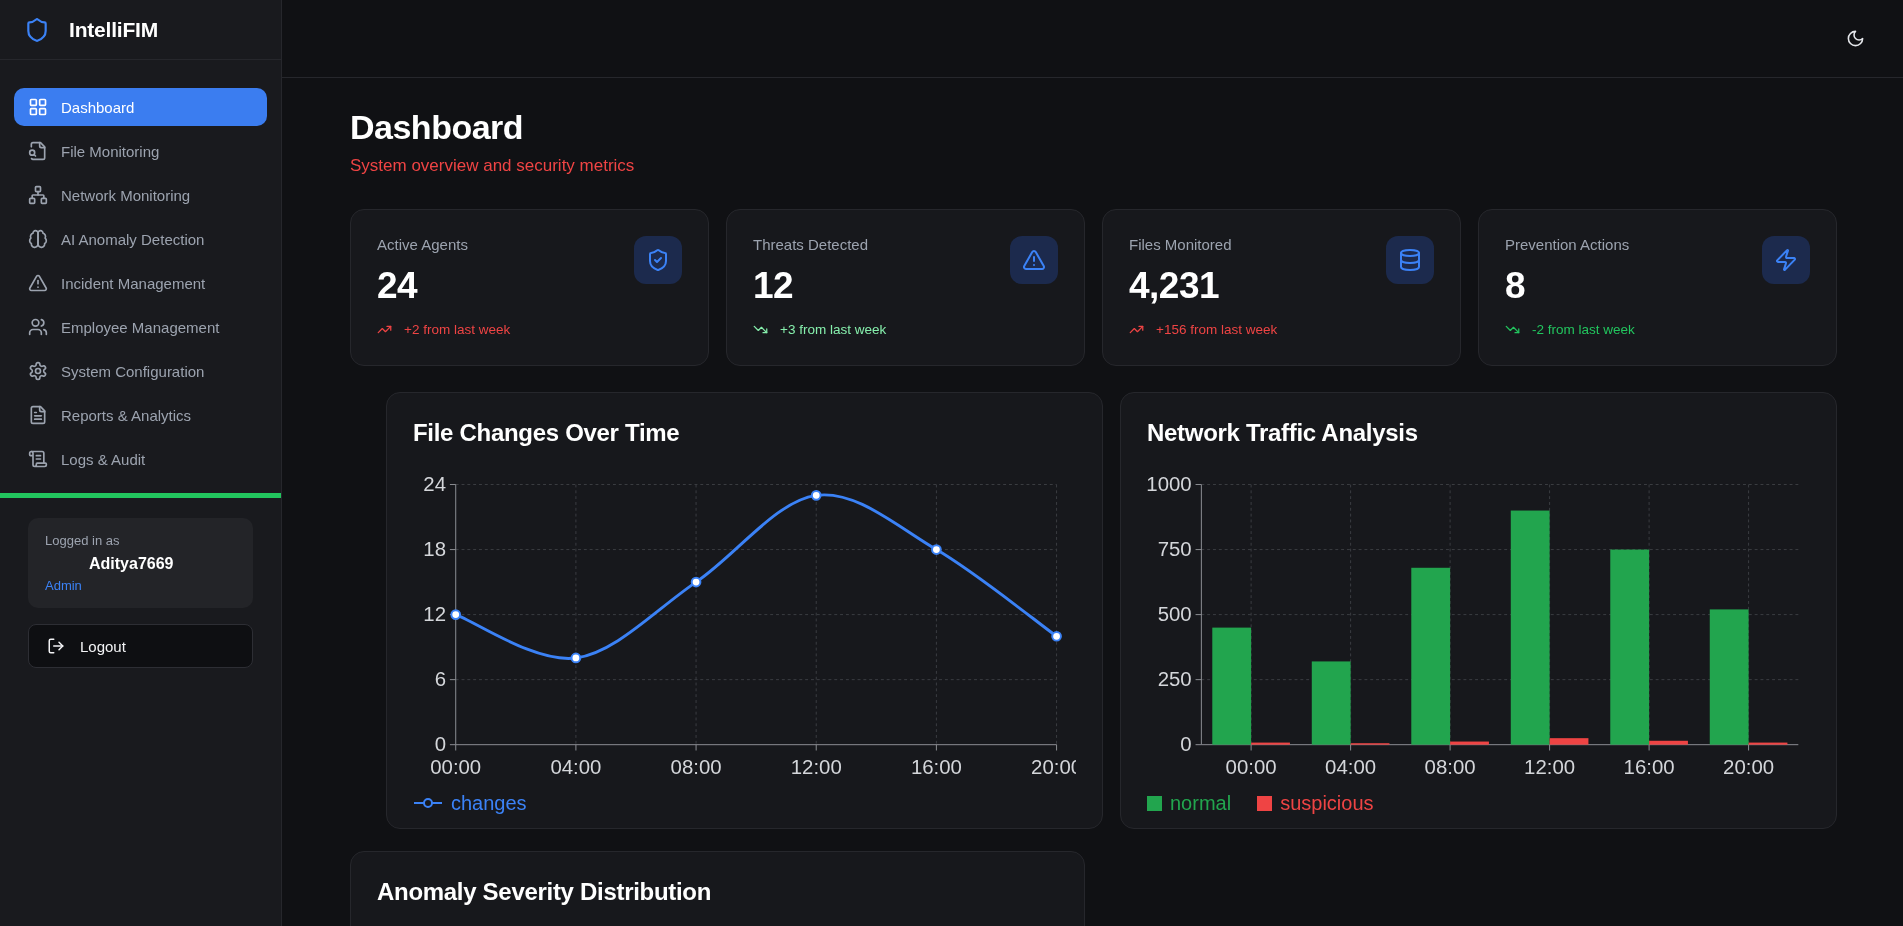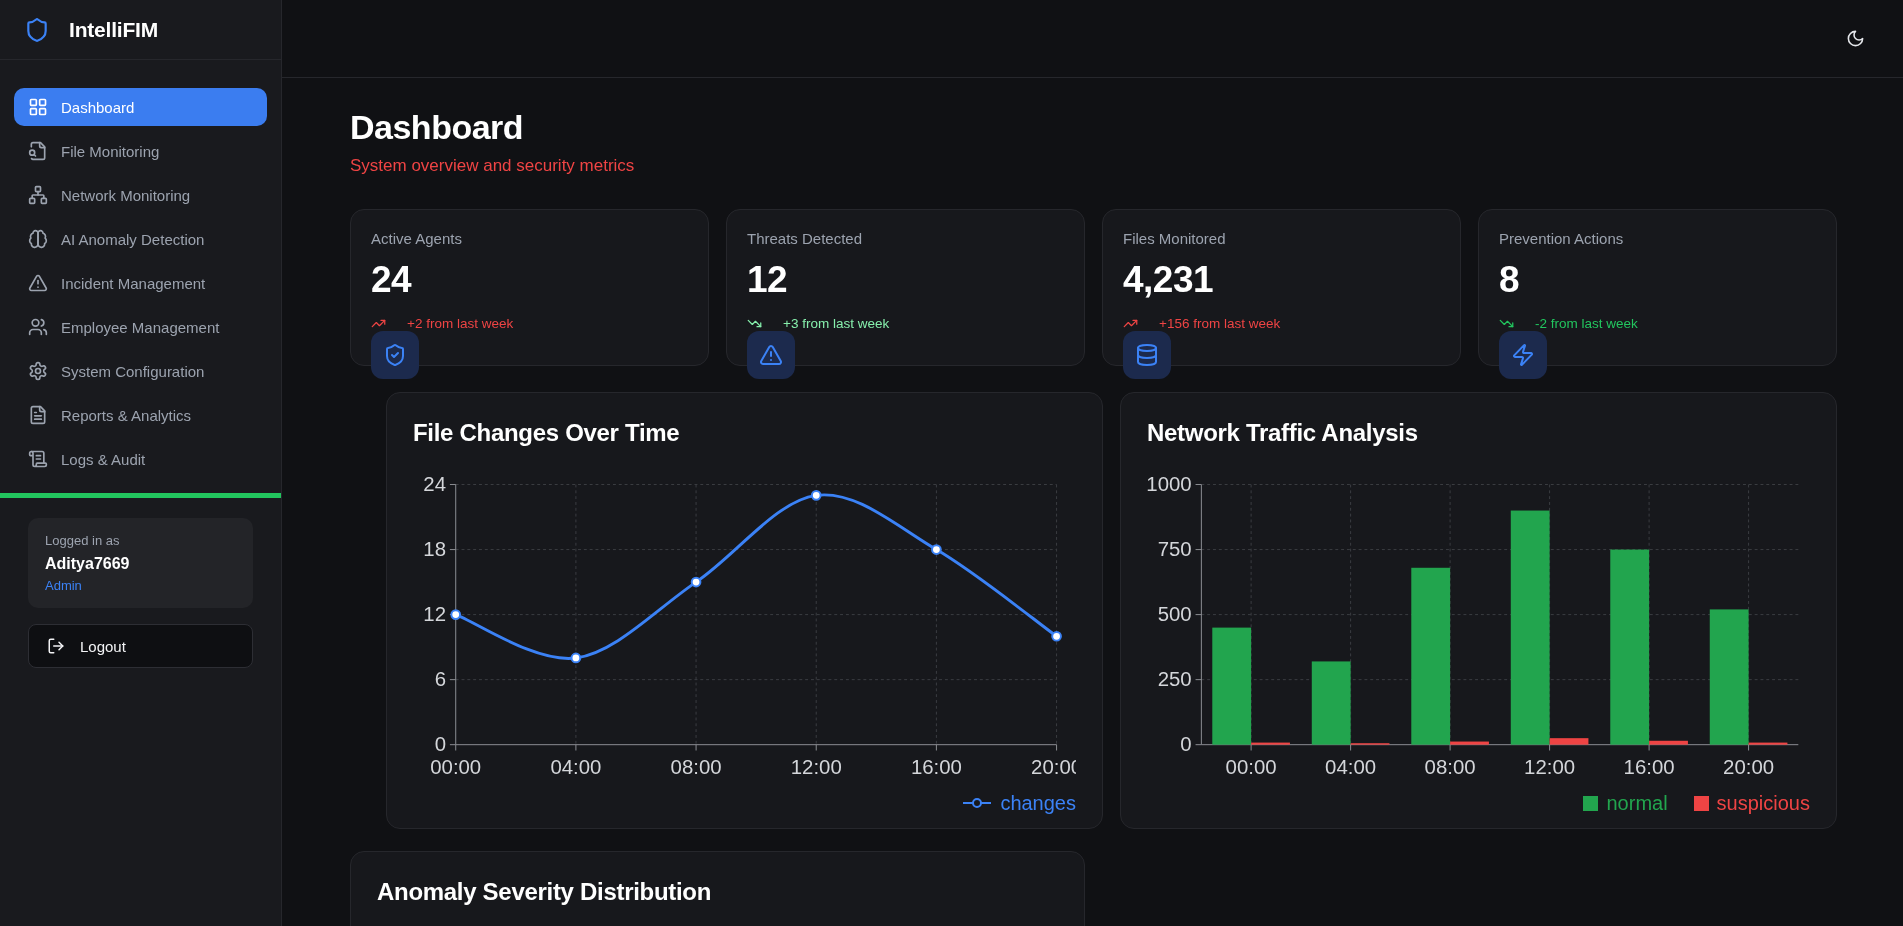--- a/index.html
+++ b/index.html
@@ -26,21 +26,21 @@
   .nav { padding: 28px 14px 0; }
   .nav-item {
     height: 38px; margin-bottom: 6px; border-radius: 10px;
     display: flex; align-items: center; gap: 13px; padding: 0 14px;
     color: #9ca3af; font-size: 15px; font-weight: 500; cursor: pointer;
   }
   .nav-item.active { background: #3b7df0; color: #ffffff; }
   .user-section { border-top: 5px solid #22c55e; margin-top: 15px; padding: 20px 28px 0; }
   .user-card { background: #232428; border-radius: 10px; padding: 15px 17px; }
   .user-card .muted { font-size: 13px; color: #9ca3af; }
-  .user-card .uname { font-size: 16px; font-weight: 600; margin-top: 7px; }
+  .user-card .uname { font-size: 16px; font-weight: 600; margin-top: 7px; margin-left: 44px; }
   .user-card .role { font-size: 13px; color: #3b82f6; font-weight: 500; margin-top: 5px; }
   .logout-btn {
     margin-top: 16px; height: 44px; width: 100%;
     background: #0e0f12; border: 1px solid #2d2e34; border-radius: 8px;
     display: flex; align-items: center; gap: 15px; padding: 0 18px;
     color: #f3f4f6; font-size: 15px; font-weight: 500; cursor: pointer;
     font-family: inherit;
   }
 
   
@@ -55,37 +55,37 @@
   }
   .content { flex: 1; padding: 30px 66px 0 68px; overflow: hidden; }
   .page-title { font-size: 34px; font-weight: 700; letter-spacing: -0.5px; }
   .page-subtitle { font-size: 17px; color: #ef4444; margin-top: 9px; }
 
   
   .stats-grid { display: grid; grid-template-columns: repeat(4, 1fr); gap: 17px; margin-top: 33px; }
   .card {
     background: #17181c; border: 1px solid #26272c; border-radius: 14px;
   }
-  .stat-card { height: 157px; padding: 20px; display: flex; justify-content: space-between; flex-direction: column; }
+  .stat-card { height: 157px; padding: 26px; display: flex; justify-content: space-between; }
   .stat-label { font-size: 15px; color: #9ca3af; }
   .stat-value { font-size: 37px; font-weight: 700; margin-top: 12px; letter-spacing: -0.5px; }
-  .stat-trend { display: flex; align-items: center; gap: 21px; font-size: 13.5px; margin-top: 15px; }
+  .stat-trend { display: flex; align-items: center; gap: 12px; font-size: 13.5px; margin-top: 15px; }
   .icon-tile {
     width: 48px; height: 48px; border-radius: 12px; background: #1c2a4d; color: #3b82f6;
     display: flex; align-items: center; justify-content: center; flex: none;
   }
 
   
   .charts-grid { display: grid; grid-template-columns: 1fr 1fr; gap: 17px; margin-top: 26px; padding-left: 36px; }
   .chart-card { height: 437px; padding: 26px 26px 0; }
   .chart-title { font-size: 24px; font-weight: 700; letter-spacing: -0.3px; }
   .chart-box { margin-top: 22px; }
   .chart-box svg { width: 100%; height: auto; display: block; }
   .chart-legend {
-    display: flex; justify-content: flex-end; align-items: center; gap: 26px;
+    display: flex; justify-content: flex-start; align-items: center; gap: 26px;
     margin-top: 8px; font-size: 20px;
   }
   .legend-item { display: flex; align-items: center; gap: 8px; }
   .legend-swatch { width: 15px; height: 15px; display: inline-block; }
 
   .bottom-row { display: grid; grid-template-columns: 1fr 1fr; gap: 17px; margin-top: 22px; }
   .bottom-card { height: 300px; padding: 26px; }
 </style>
 </head>
 <body>

